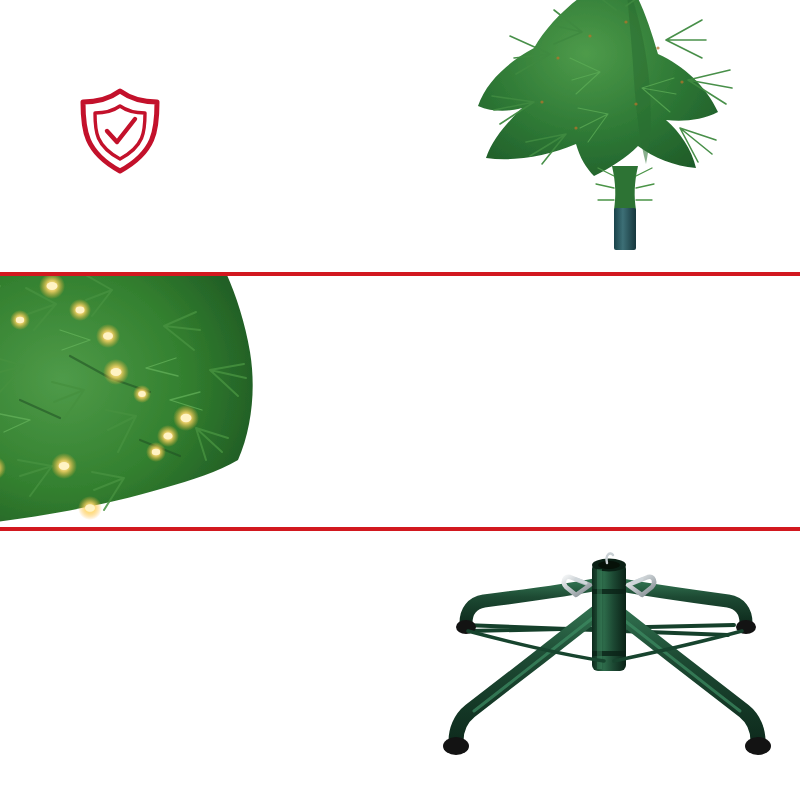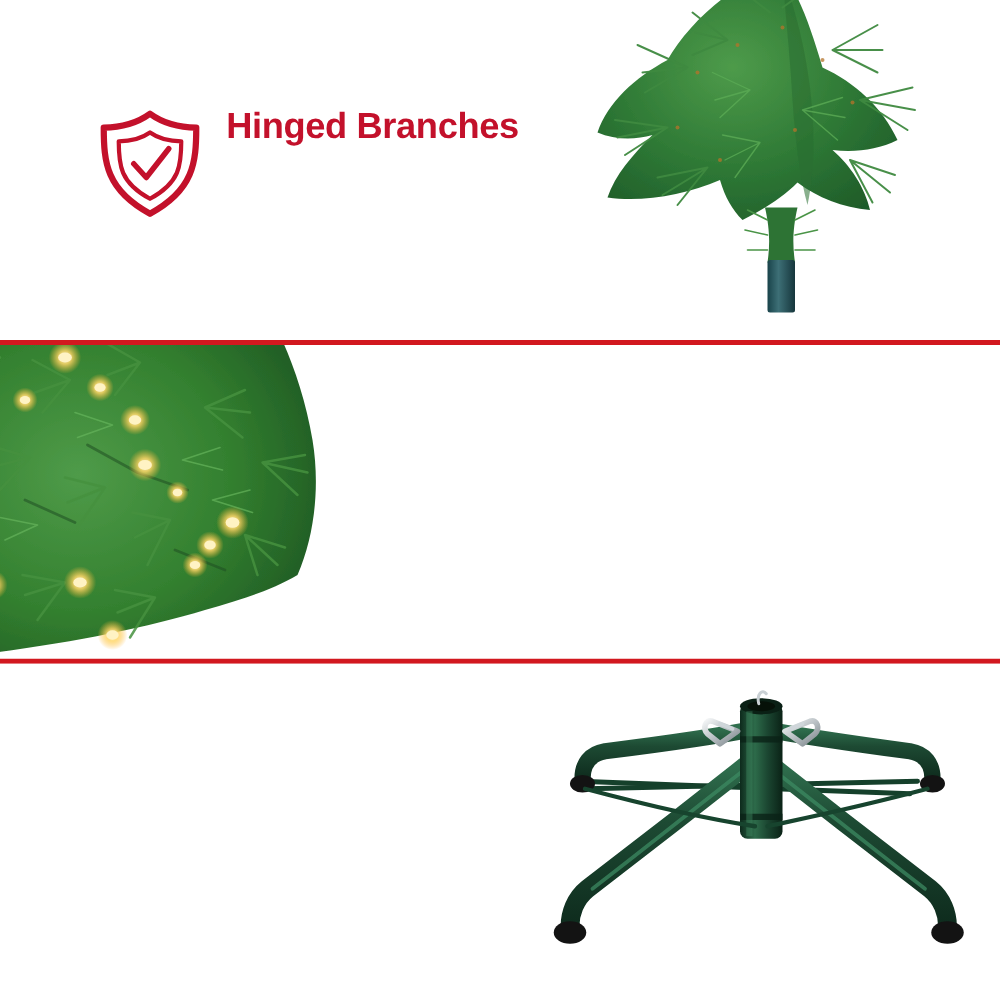--- a/index.html
+++ b/index.html
@@ -170,21 +170,20 @@
 
     <svg class="icon" id="icon-shield" viewBox="0 0 88 90" xmlns="http://www.w3.org/2000/svg">
       <g fill="none" stroke="#c3112b" stroke-linecap="round" stroke-linejoin="round">
         <path d="M44 5 C33 13 19 16 7 16 C7 44 9 66 44 85 C79 66 81 44 81 16 C69 16 55 13 44 5 Z" stroke-width="5"></path>
         <path d="M44 20 C37 25 27 27 19 27 C19 46 20 60 44 73 C68 60 69 46 69 27 C61 27 51 25 44 20 Z" stroke-width="3.4"></path>
         <path d="M31 45 L41 56 L59 33" stroke-width="4.4"></path>
       </g>
     </svg>
 
     <div class="text-block" id="text-hinged">
-      <h2 class="feature-title">Hinged Branches</h2>
     </div>
   </div>
 
   <div class="divider" id="divider-1"></div>
 
   <div class="panel" id="panel-2">
 
     <svg id="photo-lit" viewBox="0 0 370 275" xmlns="http://www.w3.org/2000/svg">
       <defs>
         <radialGradient id="litFol" cx="35%" cy="45%" r="75%">

